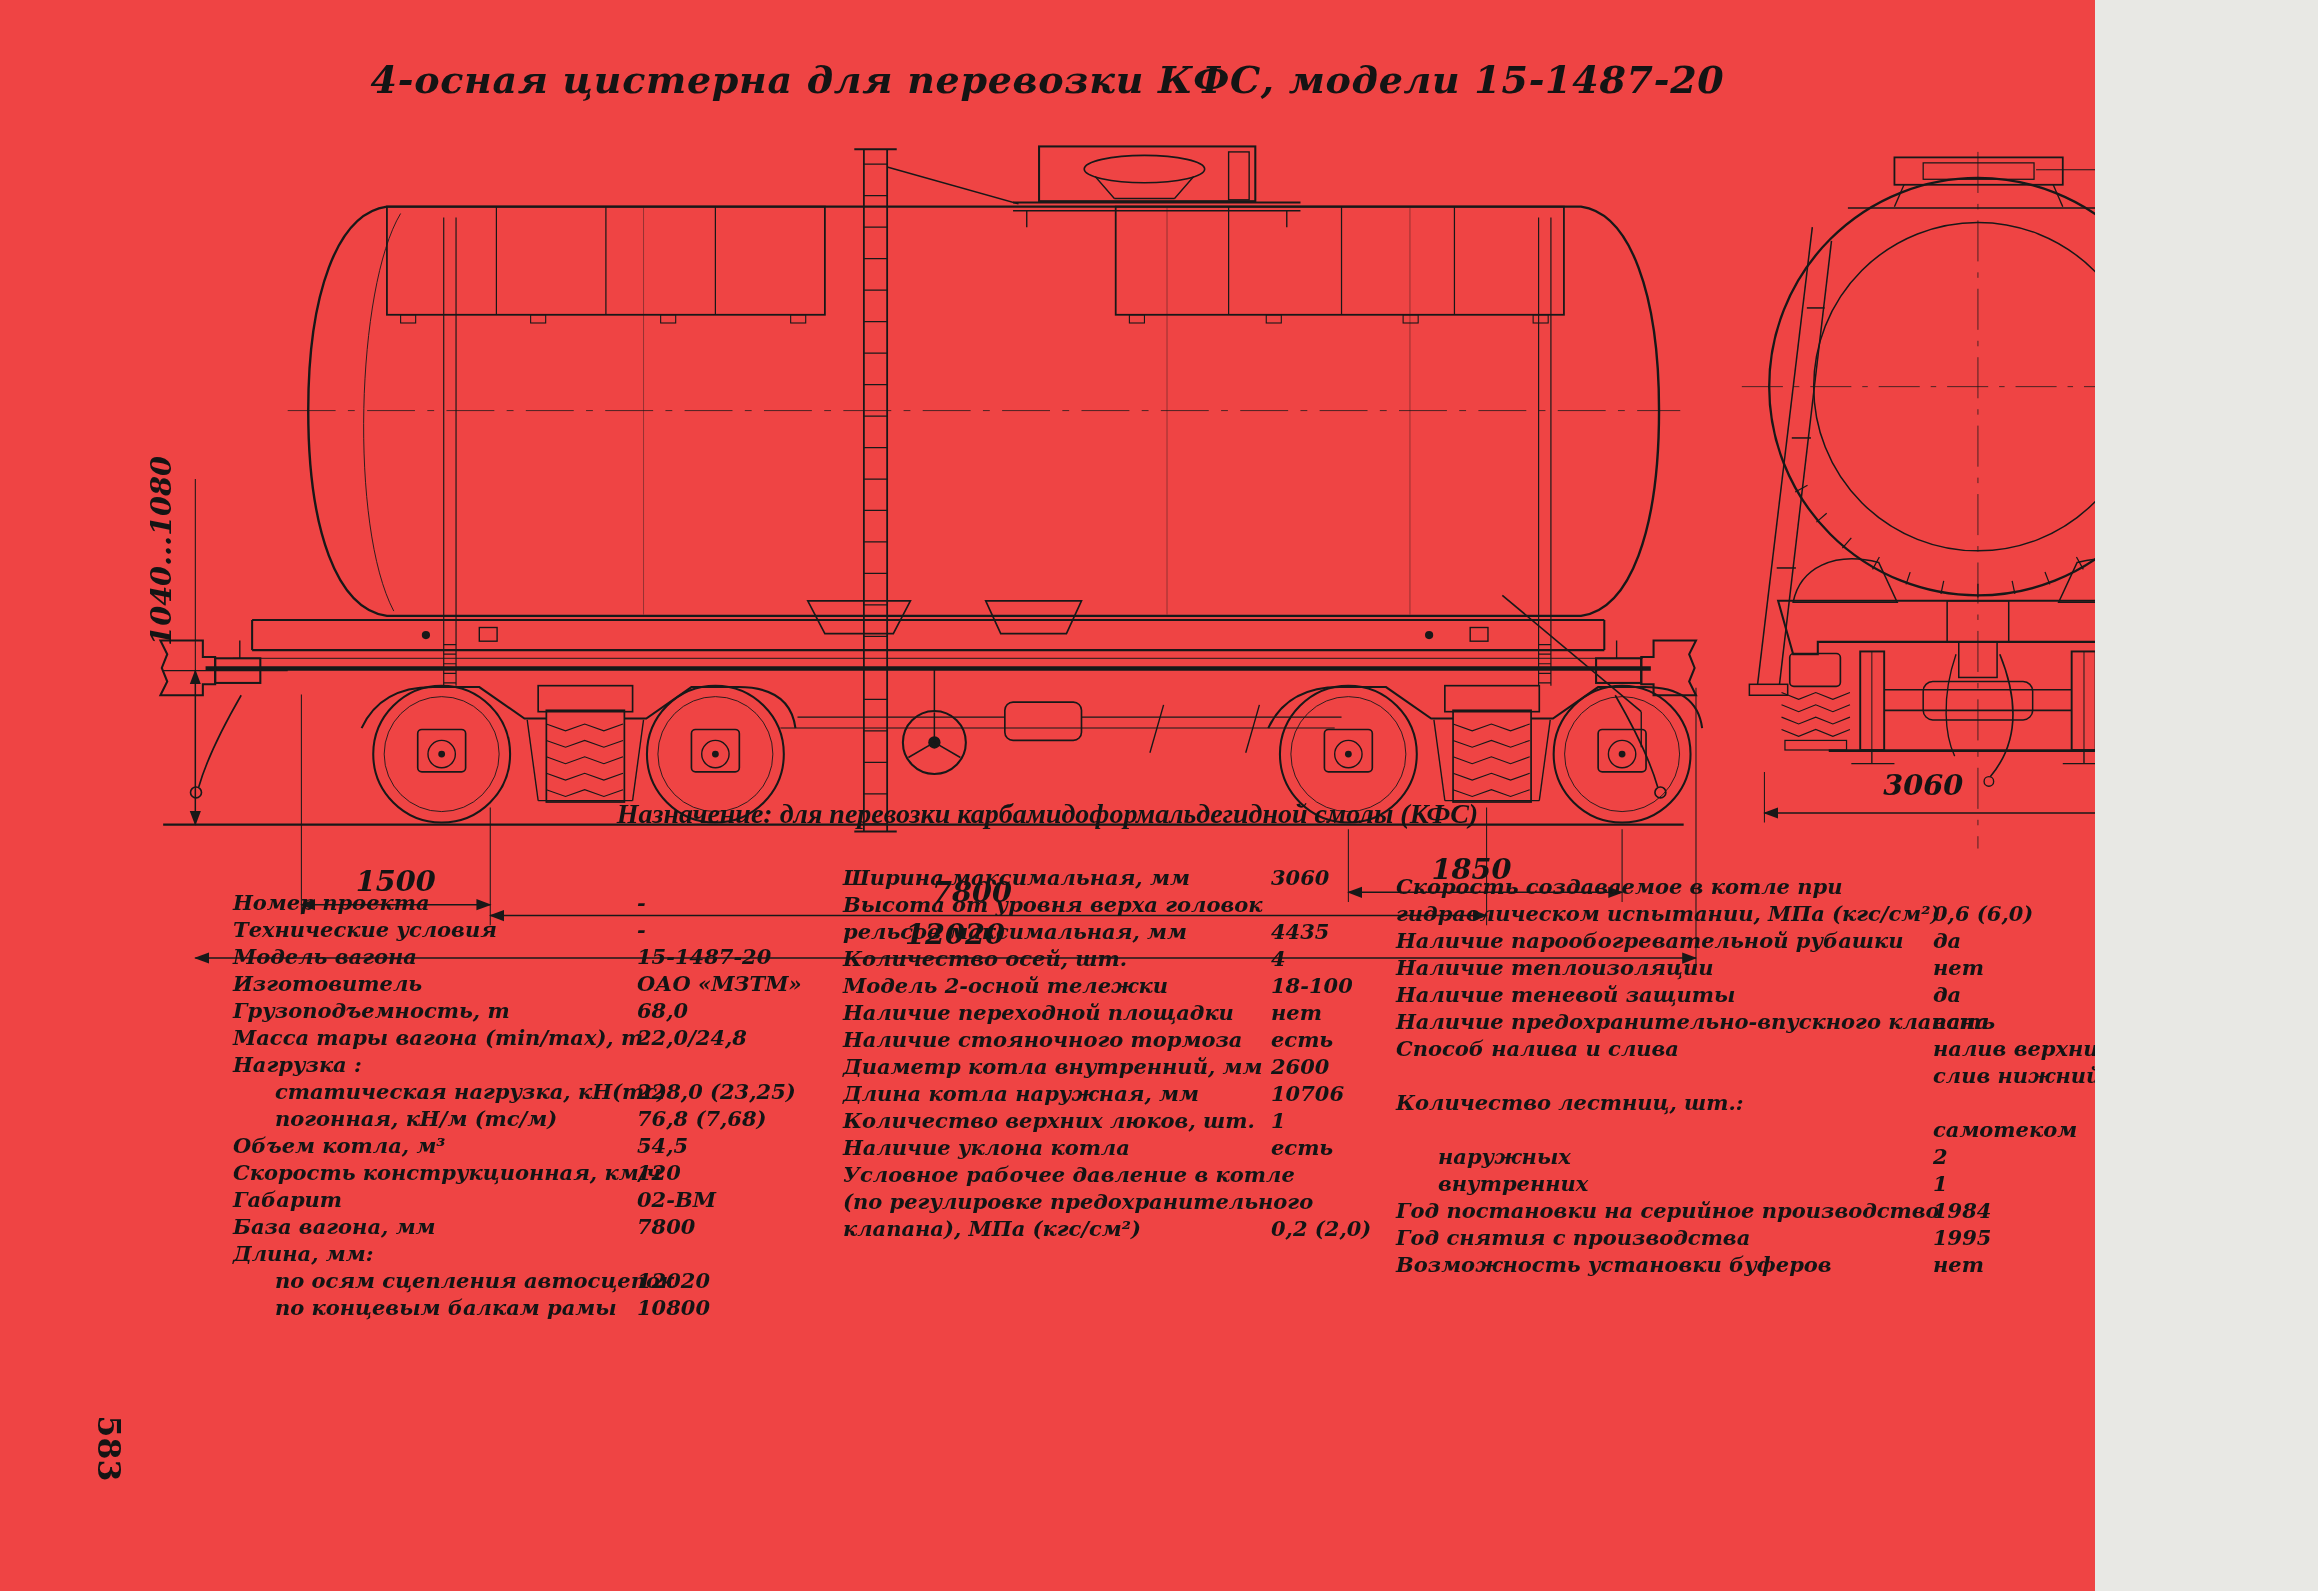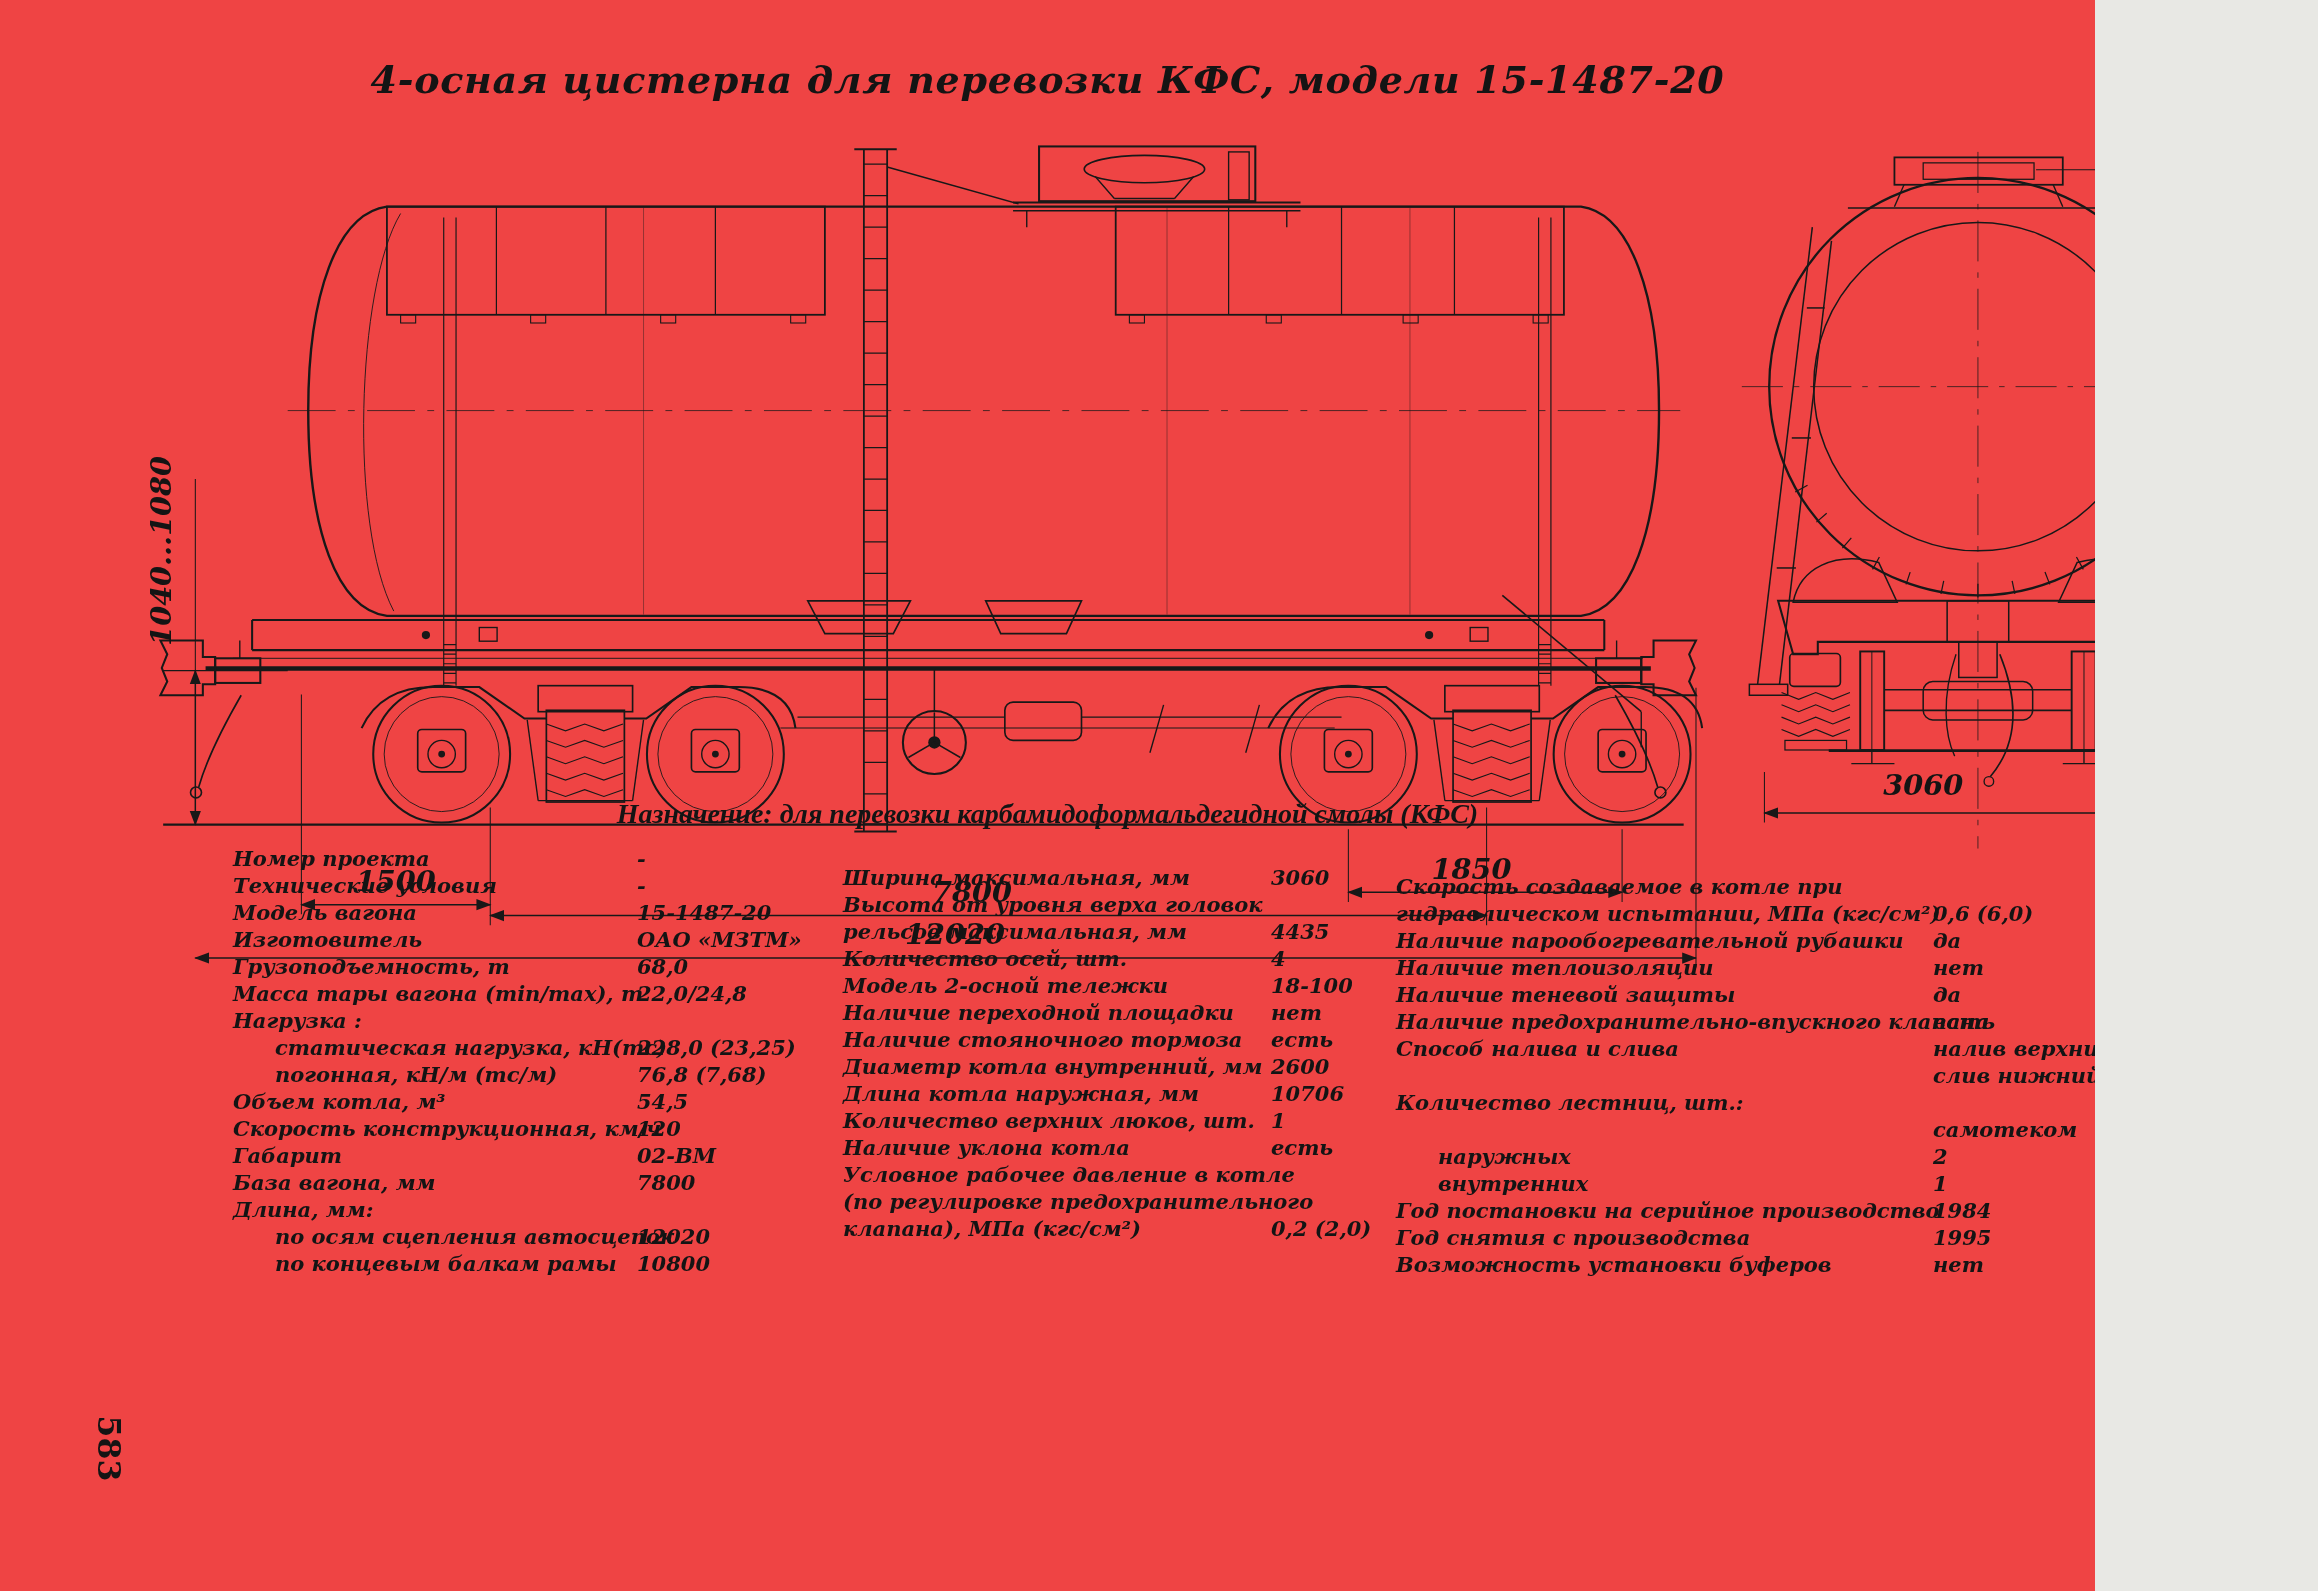--- a/index.html
+++ b/index.html
@@ -253,21 +253,21 @@
       <text x="2150" y="1284" text-anchor="middle">1850</text>
       <text x="1395" y="1380" text-anchor="middle">12020</text>
       <text x="2810" y="1162" text-anchor="middle">3060</text>
       <text x="3150" y="735" text-anchor="middle" transform="rotate(-90 3150 735)">4435</text>
       <text x="250" y="805" text-anchor="middle" transform="rotate(-90 250 805)">1040...1080</text>
     </g>
   </svg>
 
   <div class="purpose">Назначение: для перевозки карбамидоформальдегидной смолы (КФС)</div>
 
-  <div class="speccol c1" style="left:233px;top:845px;">
+  <div class="speccol c1" style="left:233px;top:889px;">
     <div class="row">
         <span class="lbl">Номер проекта</span>
         <span class="val">-</span>
       </div>
     <div class="row">
         <span class="lbl">Технические условия</span>
         <span class="val">-</span>
       </div>
     <div class="row">
         <span class="lbl">Модель вагона</span>

